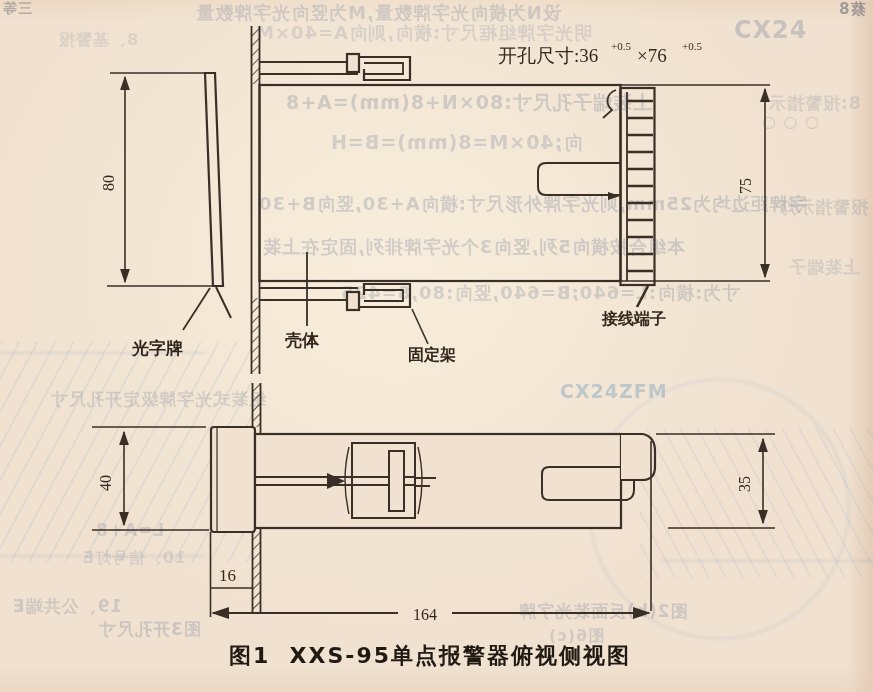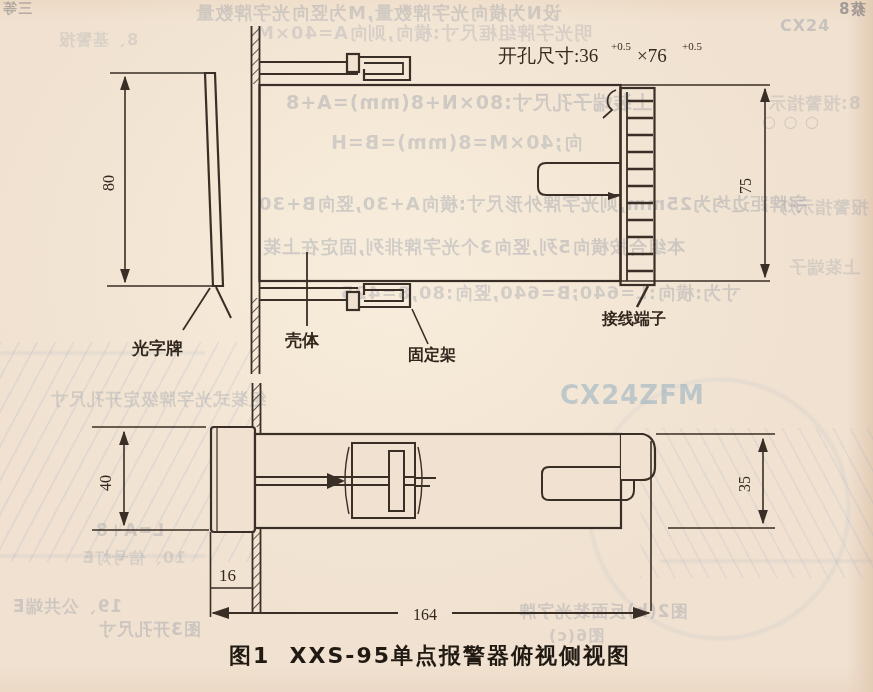--- a/index.html
+++ b/index.html
@@ -48,27 +48,27 @@
     <div class="rule-ghost" style="left:0;top:555px;width:205px;"></div>
     <div class="rule-ghost" style="left:660px;top:560px;width:213px;"></div>
 
     <div class="ghost" style="left:195px;top:1px;font-size:18px;opacity:.25;">设N为横向光字牌数量,M为竖向光字牌数量</div>
     <div class="ghost" style="left:255px;top:21px;font-size:18px;opacity:.20;">明光字牌组框尺寸:横向,则向A=40×M</div>
     <div class="ghost" style="left:285px;top:90px;font-size:19px;opacity:.28;">上装端子孔尺寸:80×N+8(mm)=A+8</div>
     <div class="ghost" style="left:330px;top:130px;font-size:19px;opacity:.26;">向;40×M=8(mm)=B=H</div>
     <div class="ghost" style="left:258px;top:192px;font-size:18px;opacity:.28;">字牌距边均为25mm,则光字牌外形尺寸:横向A+30,竖向B+30</div>
     <div class="ghost" style="left:262px;top:235px;font-size:18px;opacity:.28;">本组合按横向5列,竖向3个光字牌排列,固定在上装</div>
     <div class="ghost" style="left:340px;top:281px;font-size:18px;opacity:.26;">寸为:横向:L=640;B=640,竖向:80,8=425</div>
-    <div class="ghost ghost--noflip" style="left:780px;top:16px;font-size:16px;opacity:.30;">CX24</div>
+    <div class="ghost ghost--noflip" style="left:734px;top:16px;font-size:24px;opacity:.30;">CX24</div>
     <div class="ghost" style="left:768px;top:92px;font-size:17px;opacity:.20;">8:报警指示</div>
     <div class="ghost ghost--noflip" style="left:762px;top:112px;font-size:16px;opacity:.24;">○ ○ ○</div>
     <div class="ghost" style="left:778px;top:196px;font-size:17px;opacity:.22;">报警指示灯</div>
     <div class="ghost" style="left:788px;top:256px;font-size:17px;opacity:.20;">上装端子</div>
     <div class="ghost" style="left:50px;top:388px;font-size:17px;opacity:.24;">组装式光字牌级定开孔尺寸</div>
-    <div class="ghost ghost--noflip ghost--cyan" style="left:560px;top:380px;font-size:26px;opacity:.45;">CX24ZFM</div>
+    <div class="ghost ghost--noflip ghost--cyan" style="left:560px;top:380px;font-size:19px;opacity:.45;">CX24ZFM</div>
     <div class="ghost" style="left:95px;top:520px;font-size:17px;opacity:.24;">L=A+8</div>
     <div class="ghost" style="left:82px;top:548px;font-size:16px;opacity:.18;">10、信号灯E</div>
     <div class="ghost" style="left:12px;top:595px;font-size:17px;opacity:.25;">19、公共端E</div>
     <div class="ghost" style="left:98px;top:618px;font-size:17px;opacity:.28;">图3开孔尺寸</div>
     <div class="ghost" style="left:518px;top:600px;font-size:17px;opacity:.26;">图2(b)反面装光字牌</div>
     <div class="ghost" style="left:548px;top:626px;font-size:16px;opacity:.24;">图6(c)</div>
     <div class="ghost ghost--dark" style="left:838px;top:0;font-size:15px;opacity:.45;">蔡8</div>
     <div class="ghost ghost--dark" style="left:2px;top:0;font-size:14px;opacity:.35;">三等</div>
     <div class="ghost" style="left:58px;top:30px;font-size:16px;opacity:.17;">8、基警报</div>
   </div>

